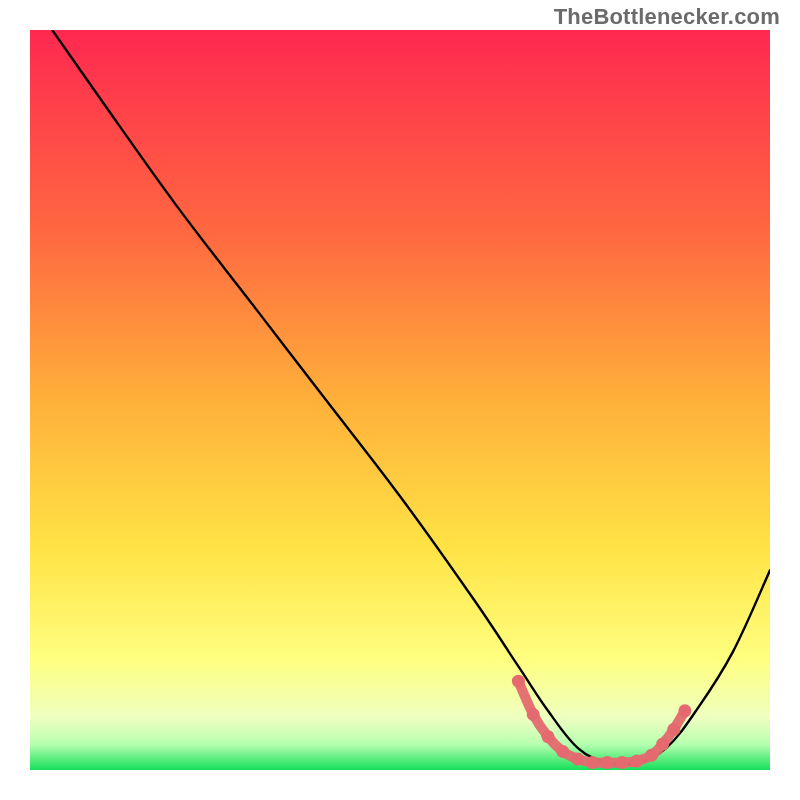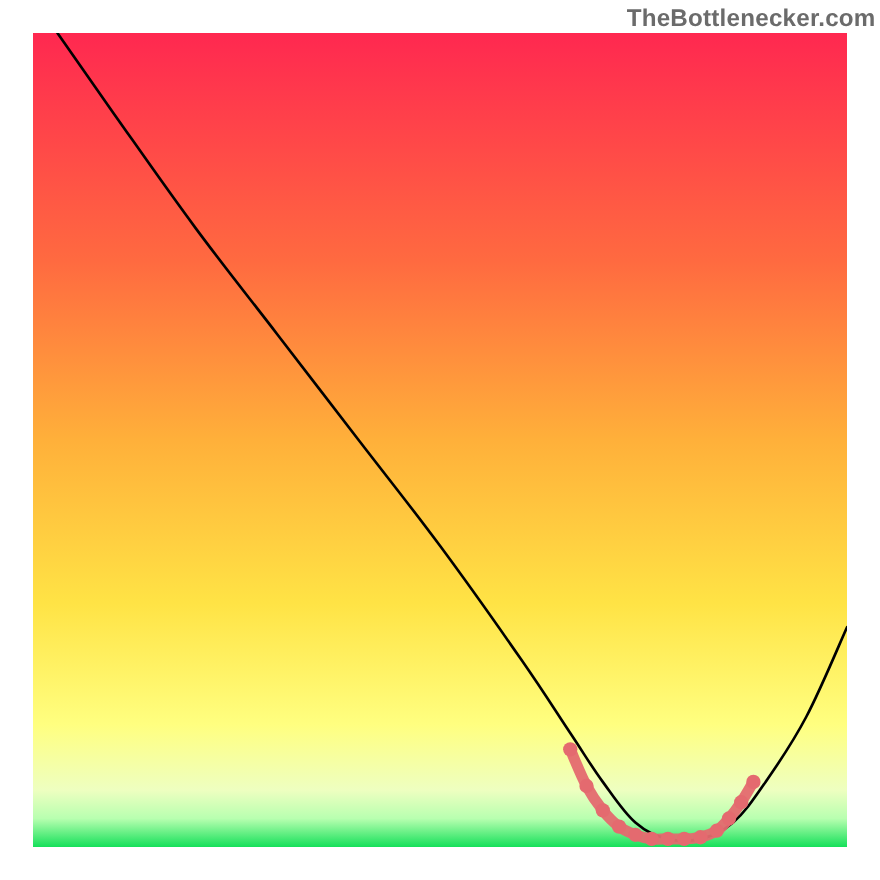--- a/index.html
+++ b/index.html
@@ -12,21 +12,21 @@
     overflow: hidden;
   }
   .canvas {
     position: relative;
     width: 800px;
     height: 800px;
   }
   .attribution {
     position: absolute;
     top: 4px;
-    right: 4px;
+    right: 20px;
     font-size: 22px;
     font-weight: 600;
     color: #6b6b6b;
     letter-spacing: 0.2px;
   }
   svg.gradient-area {
     position: absolute;
     left: 30px;
     top: 30px;
     width: 740px;

